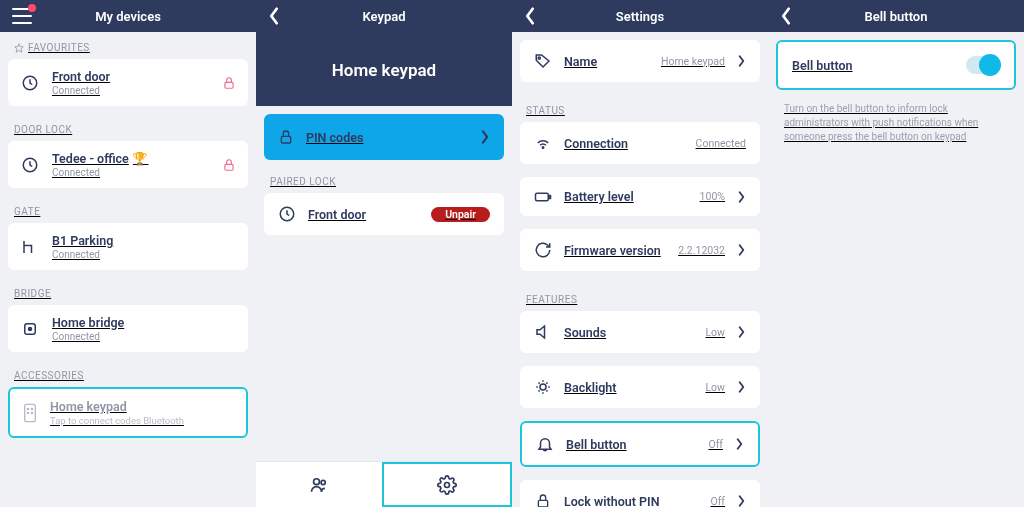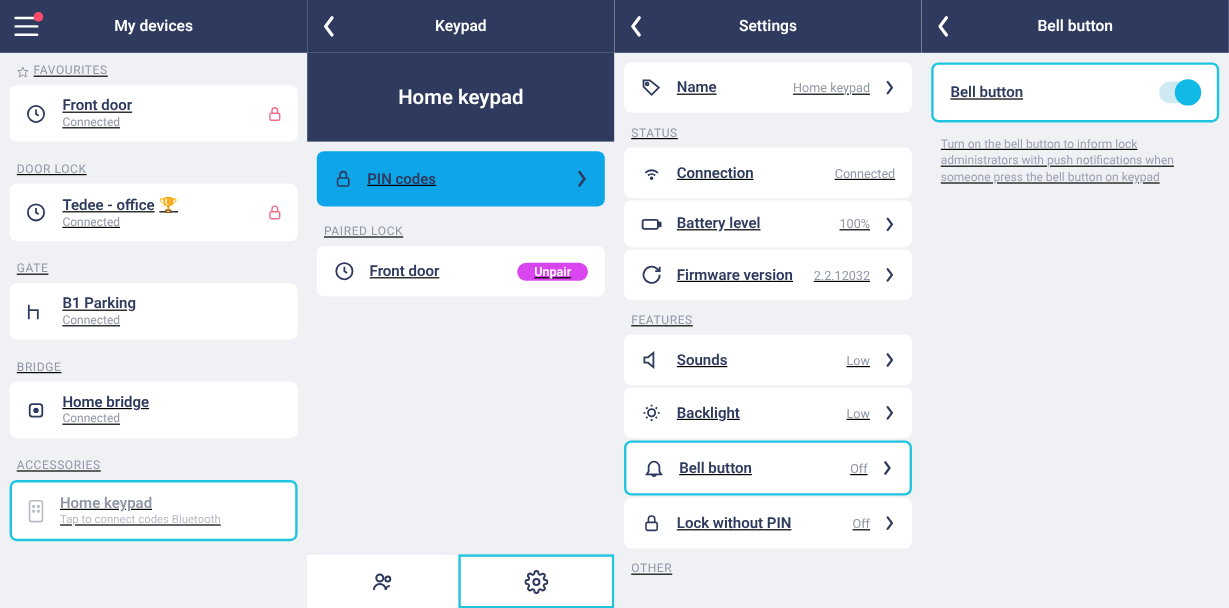--- a/index.html
+++ b/index.html
@@ -1,40 +1,40 @@
 <!DOCTYPE html>
 <html><head>
   <meta charset="utf-8">
   <style>
     * { box-sizing: border-box; margin: 0; padding: 0; font-family: -apple-system, BlinkMacSystemFont, "Segoe UI", Roboto, Arial, sans-serif; }
     body { width: 1024px; height: 507px; display: flex; background: #f0f1f5; overflow: hidden; }
     .screen { width: 256px; height: 507px; flex-shrink: 0; background: #f0f1f5; display: flex; flex-direction: column; position: relative; }
-    .hdr { height: 44px; background: #2e3a5e; color: #fff; display: flex; align-items: center; justify-content: center; position: relative; font-size: 13px; font-weight: 600; }
+    .hdr { height: 32px; background: #2e3a5e; color: #fff; display: flex; align-items: center; justify-content: center; position: relative; font-size: 13px; font-weight: 600; }
     .hdr .back { position: absolute; left: 12px; top: 50%; transform: translateY(-50%); cursor: pointer; }
     .hdr .menu { position: absolute; left: 12px; top: 50%; transform: translateY(-50%); cursor: pointer; }
     .menu-burger { width: 20px; height: 16px; display: flex; flex-direction: column; justify-content: space-between; position: relative; }
     .menu-burger span { display: block; height: 2px; background: #fff; width: 100%; border-radius: 1px; }
     .notif-dot { position: absolute; top: -4px; right: -4px; width: 8px; height: 8px; background: #ff4a6b; border-radius: 50%; }
     .hero { background: #2e3a5e; color: #fff; text-align: center; padding: 28px 0 26px; font-size: 17px; font-weight: 600; }
     .content { flex: 1; overflow-y: auto; text-decoration: underline; }
     .sec-label { font-size: 10px; color: #9096a6; letter-spacing: 0.5px; padding: 10px 14px 6px; display: flex; align-items: center; gap: 4px; }
-    .list-row { background: #fff; margin: 0 8px 2px; border-radius: 6px; padding: 12px 14px; display: flex; align-items: center; gap: 12px; cursor: pointer; }
+    .list-row { background: #fff; margin: 0 8px 13px; border-radius: 6px; padding: 12px 14px; display: flex; align-items: center; gap: 12px; cursor: pointer; }
     .list-row .ico { width: 18px; display: flex; align-items: center; justify-content: center; color: #2e3a5e; flex-shrink: 0; }
     .list-row .lbl { flex: 1; font-size: 12.5px; font-weight: 600; color: #2e3a5e; }
     .list-row .val { font-size: 10.5px; color: #9096a6; }
     .chev { color: #2e3a5e; }
     .device-row { background: #fff; border-radius: 6px; margin: 0 8px 8px; padding: 10px 12px; display: flex; align-items: center; gap: 12px; cursor: pointer; }
     .device-row .dico { width: 20px; height: 20px; display: flex; align-items: center; justify-content: center; color: #2e3a5e; flex-shrink: 0; }
     .device-row .dtext { flex: 1; }
     .device-row .dname { font-size: 12.5px; font-weight: 600; color: #2e3a5e; display: flex; align-items: center; gap: 4px; }
     .device-row .dsub { font-size: 10px; color: #9096a6; margin-top: 1px; }
     .device-row .lockico { color: #ef6b8a; }
     .pin-row { background: #0ea5e9; border-radius: 6px; margin: 8px 8px 6px; padding: 14px; display: flex; align-items: center; gap: 12px; cursor: pointer; }
     .pair-row { background: #fff; border-radius: 6px; margin: 0 8px; padding: 12px 14px; display: flex; align-items: center; gap: 12px; }
-    .unpair-btn { background: #d946ef; color: #fff; font-size: 10.5px; font-weight: 600; padding: 1px 14px; border-radius: 20px; cursor: pointer; }
+    .unpair-btn { background: #b91c1c; color: #fff; font-size: 10.5px; font-weight: 600; padding: 1px 14px; border-radius: 20px; cursor: pointer; }
     .bottombar { height: 46px; background: #fff; display: flex; border-top: 1px solid #e5e7ef; }
     .bottombar .tab { flex: 1; display: flex; align-items: center; justify-content: center; cursor: pointer; color: #2e3a5e; }
     .highlight-teal { border: 2px solid #1fc4de; }
     .hl-box-settings { border: 2px solid #1fc4de; }
     .acc-row { background: #fff; border-radius: 6px; margin: 0 8px; padding: 10px 12px; display: flex; align-items: center; gap: 12px; }
     .acc-row .dname { color: #9096a6; font-weight: 600; font-size: 12.5px; }
     .acc-row .dsub { color: #b7bbc7; font-size: 9.5px; margin-top: 1px; }
     .bell-row { background: #fff; border-radius: 6px; margin: 8px 8px 6px; padding: 14px; display: flex; align-items: center; gap: 12px; }
     .toggle { width: 34px; height: 18px; border-radius: 20px; background: #cfe9f3; position: relative; cursor: pointer; }
     .toggle .knob { position: absolute; right: -1px; top: -2px; width: 22px; height: 22px; border-radius: 50%; background: #10b9e6; }

